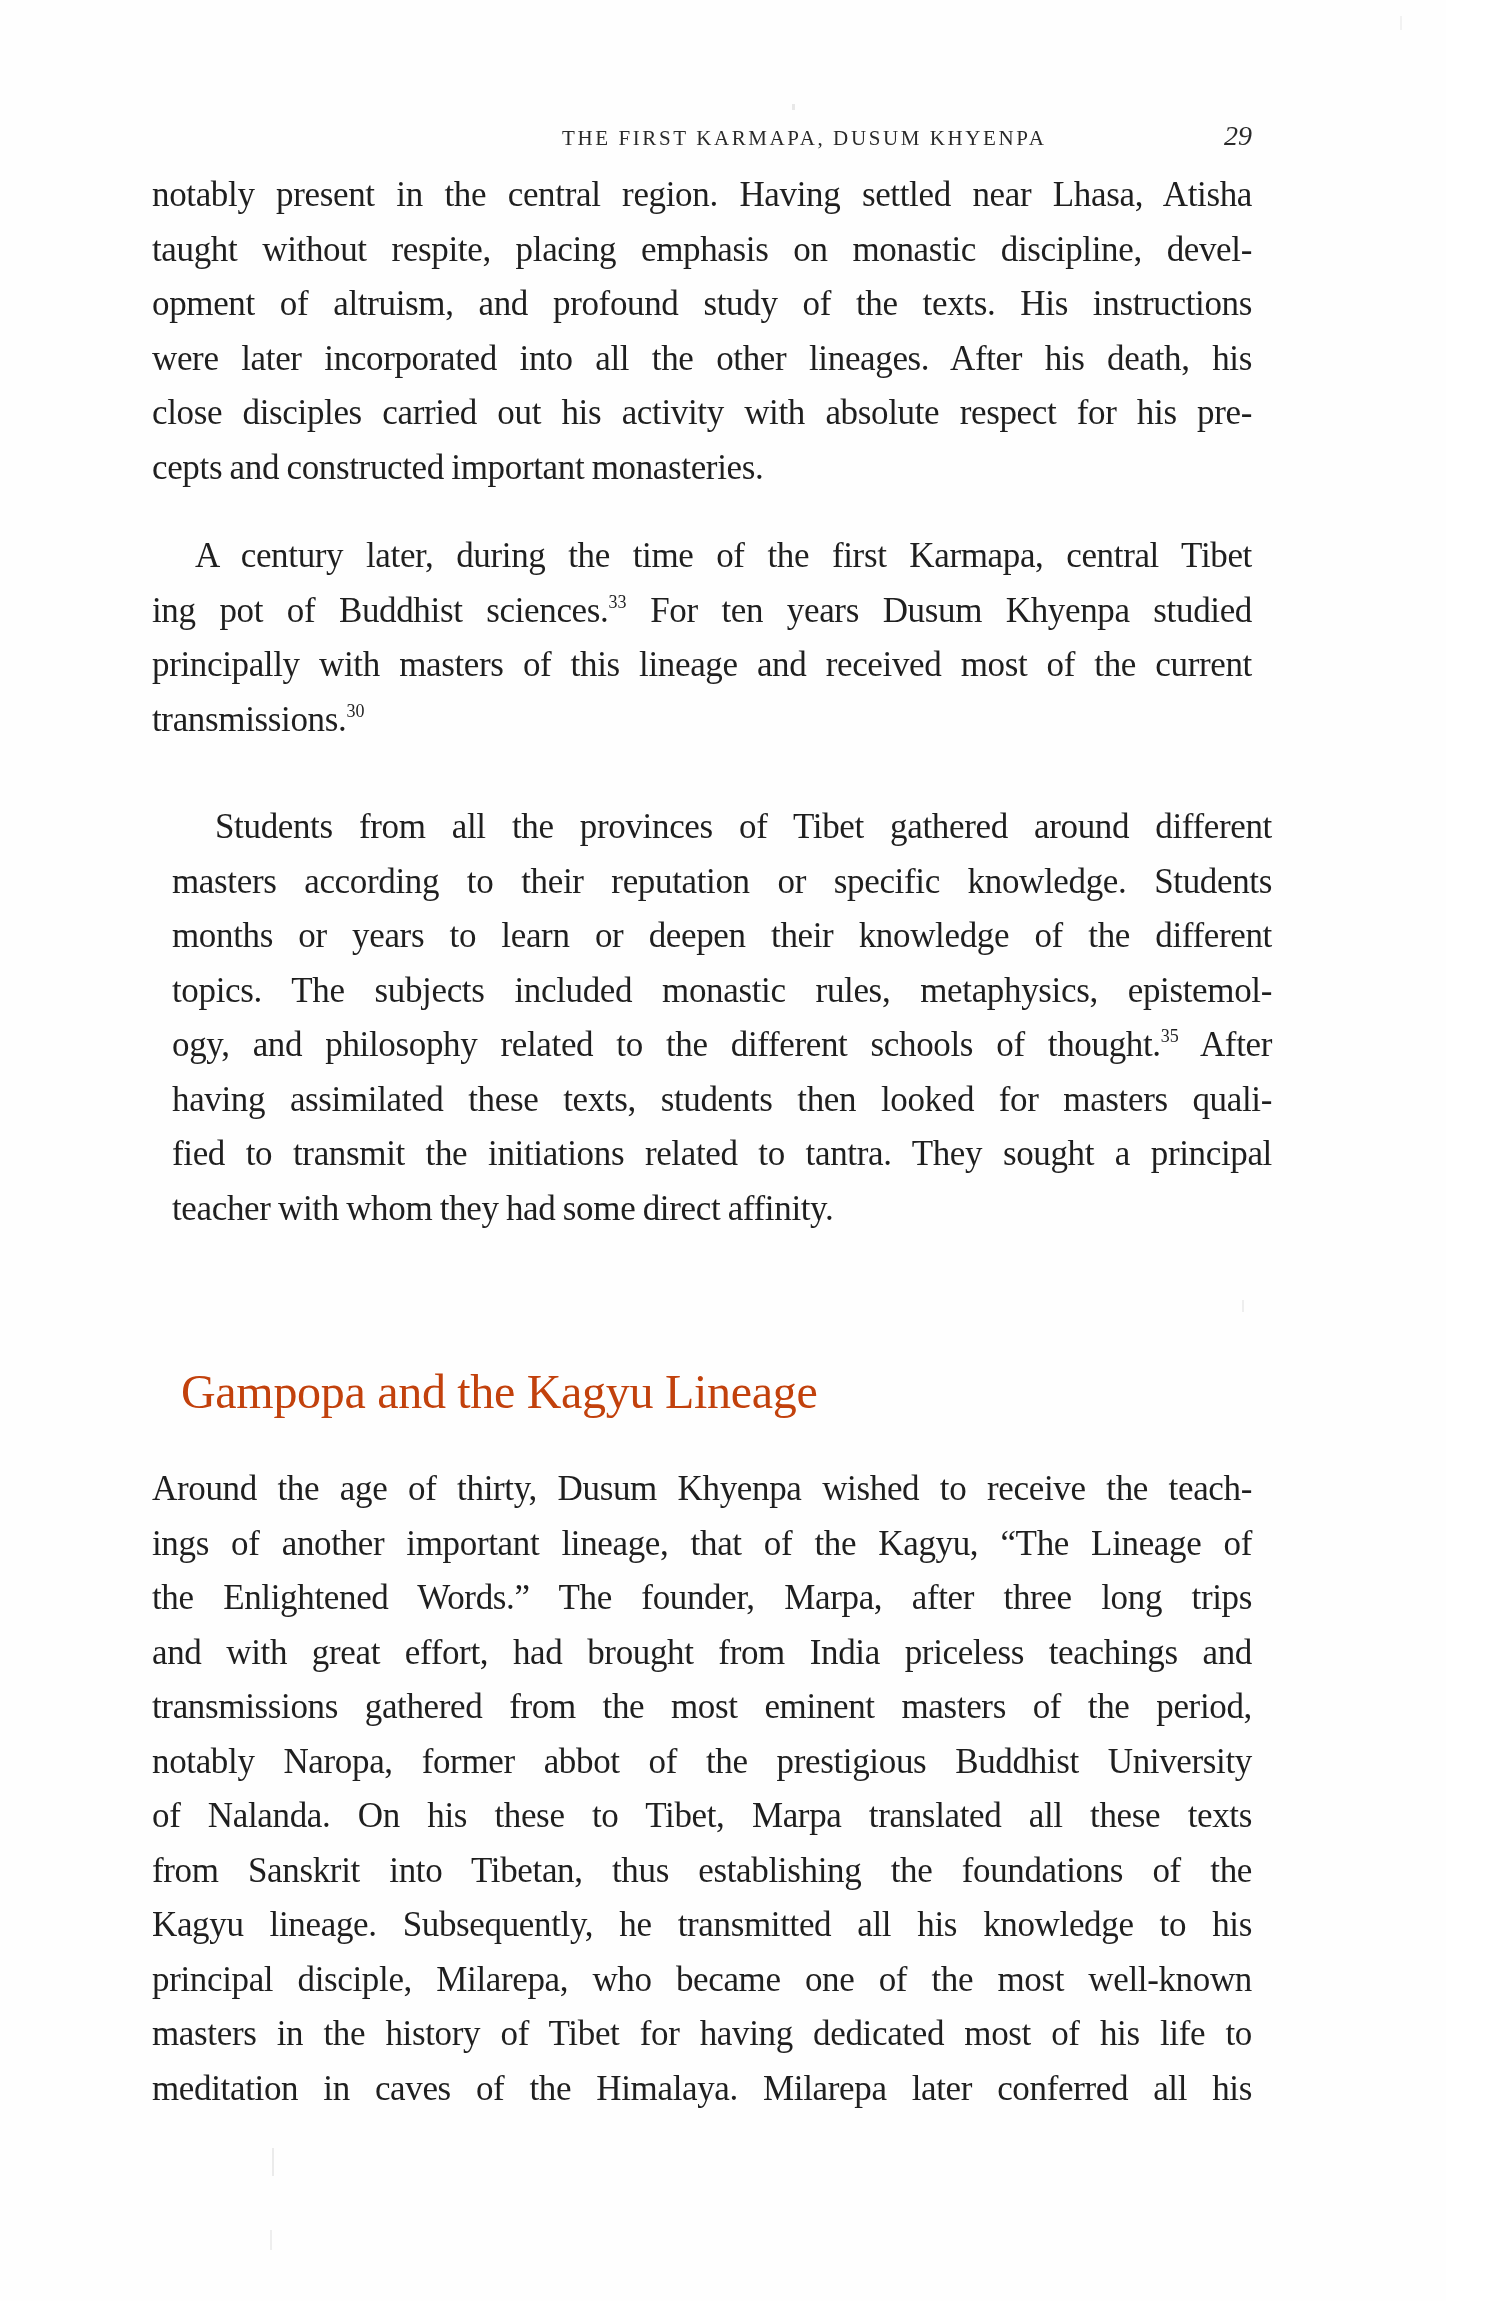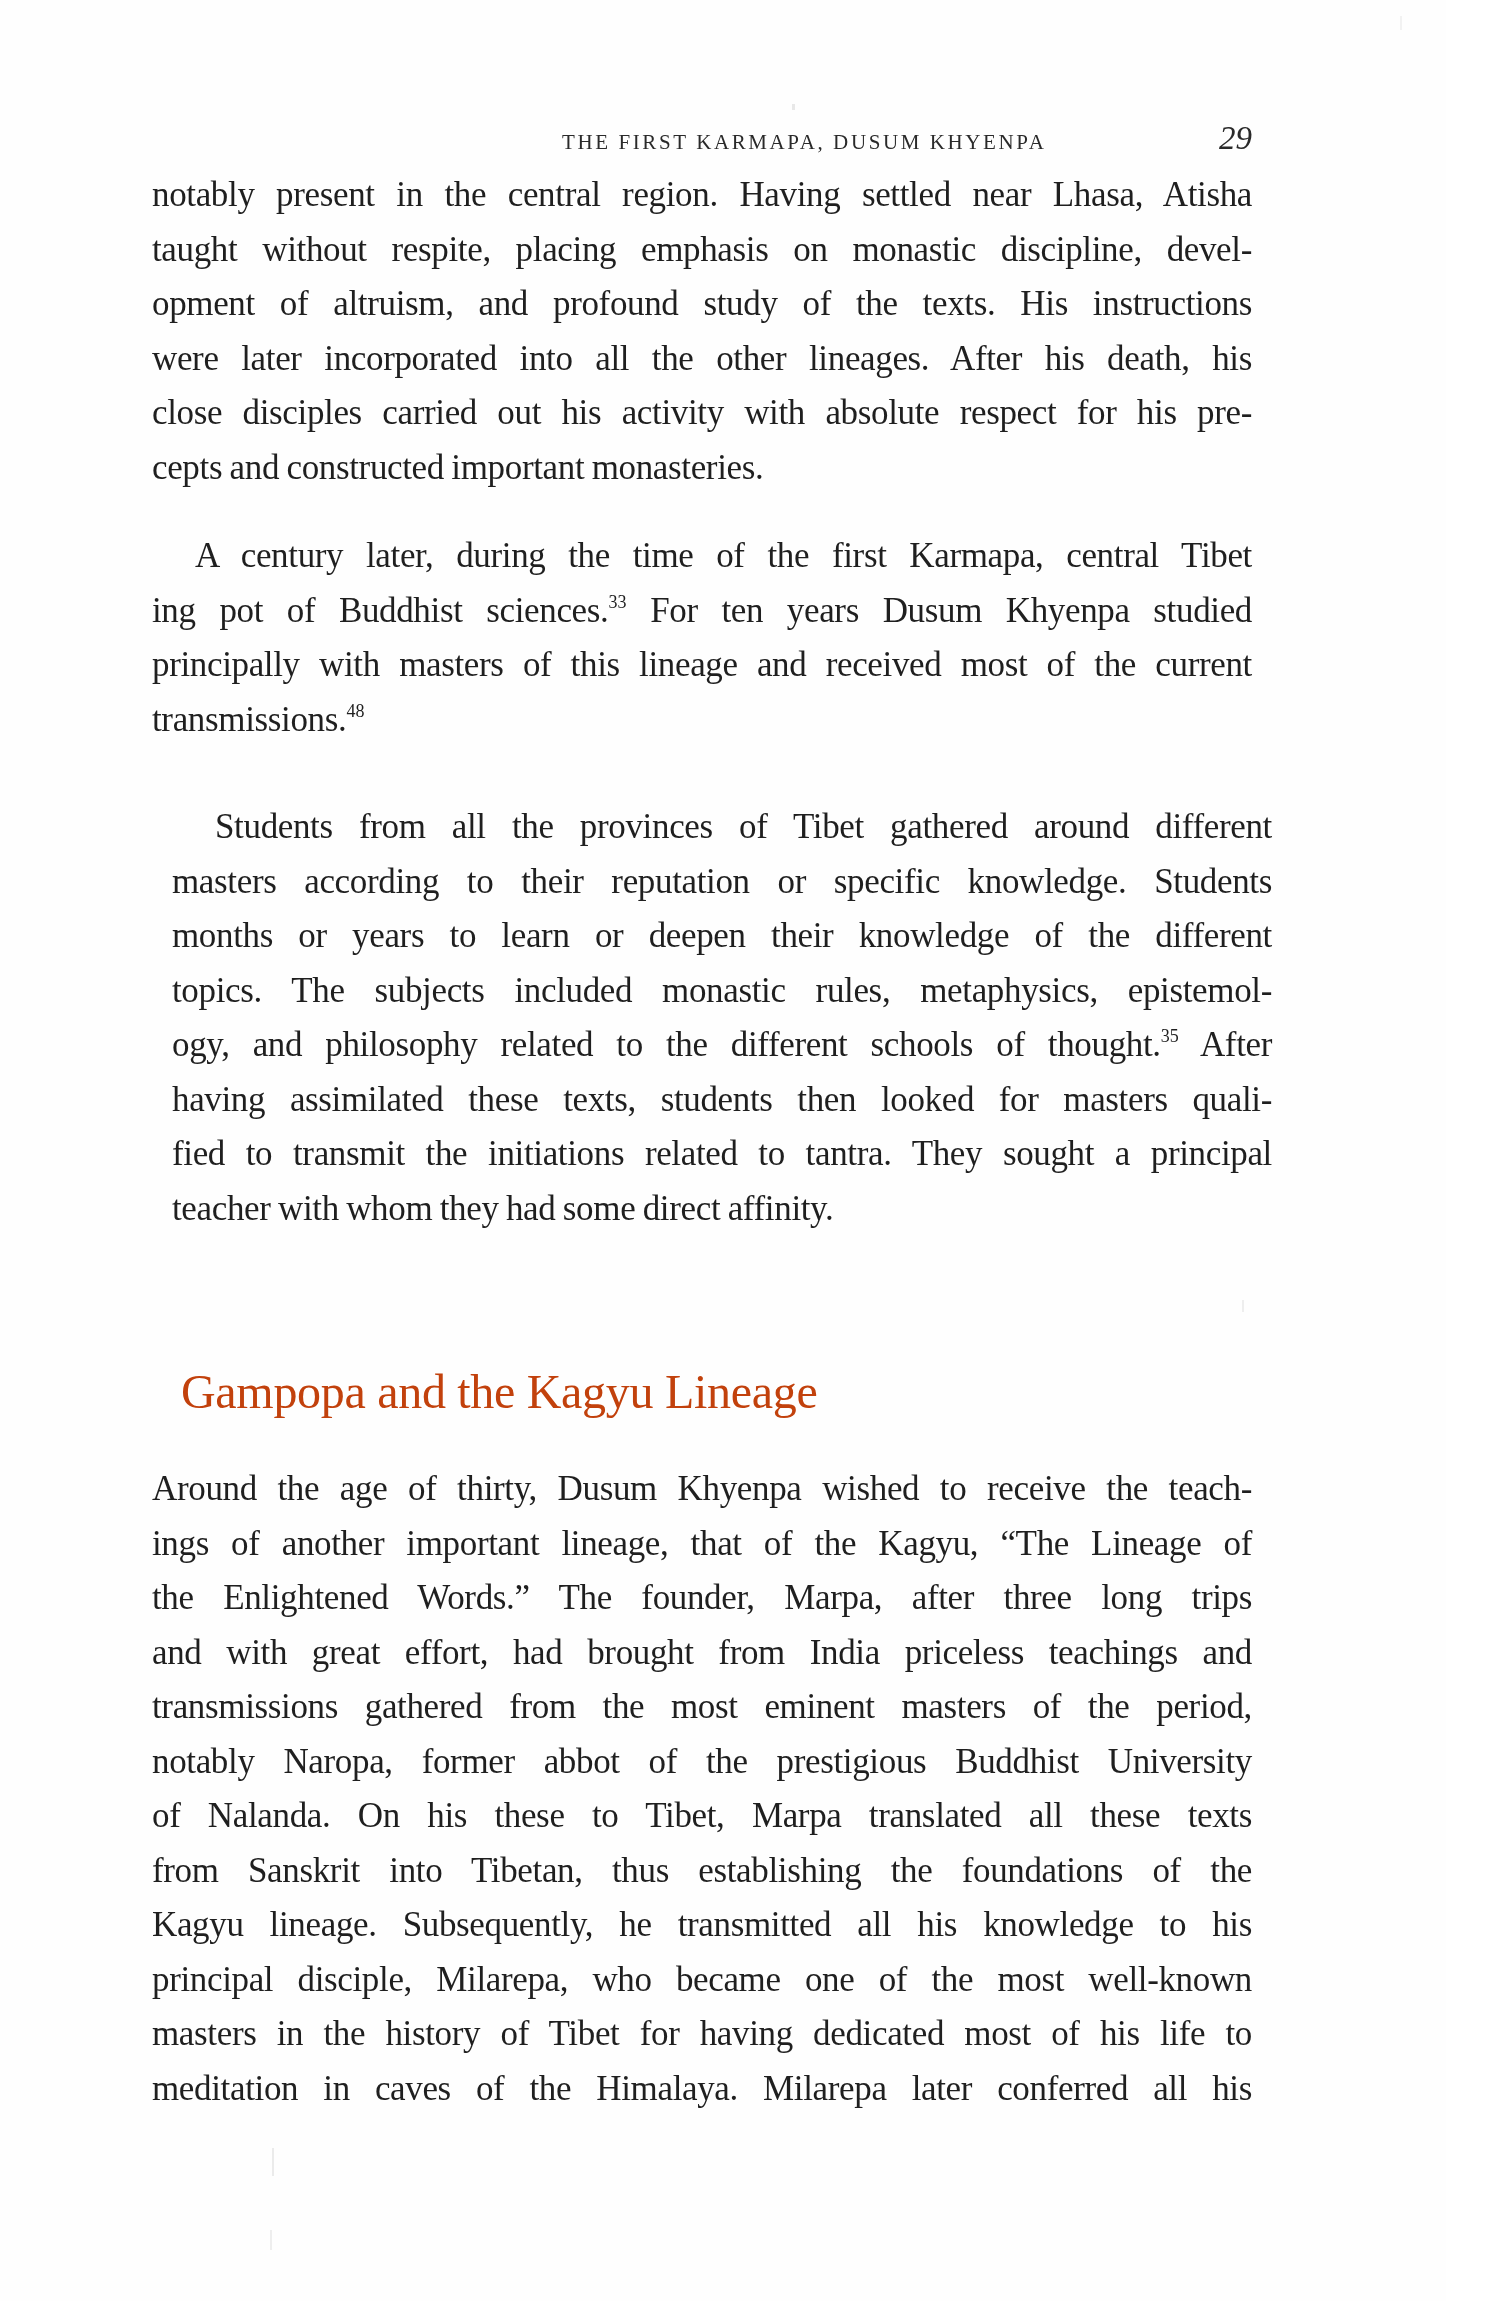--- a/index.html
+++ b/index.html
@@ -38,21 +38,21 @@
       justify-content: space-between;
       align-items: baseline;
       font-size: 21px;
       letter-spacing: 2.6px;
       color: #2a2a2a;
     }
     .running-head .title {
       text-transform: uppercase;
     }
     .running-head .folio {
-      font-size: 33px;
+      font-size: 28px;
       letter-spacing: 0;
       font-style: italic;
     }
     .text-block {
       position: absolute;
       left: 152px;
       width: 1100px;
     }
     .line {
       display: block;
@@ -110,21 +110,21 @@
     <span class="line">opment of altruism, and profound study of the texts. His instructions</span>
     <span class="line">were later incorporated into all the other lineages. After his death, his</span>
     <span class="line">close disciples carried out his activity with absolute respect for his pre-</span>
     <span class="line last">cepts and constructed important monasteries.</span>
   </div>
 
   <div class="text-block" style="top:529px;">
     <span class="line indent">A century later, during the time of the first Karmapa, central Tibet</span>
     <span class="line"><span style="white-space: pre;">ing pot of Buddhist sciences.</span><sup class="fn">33</sup><span style="white-space: pre;"> For ten years Dusum Khyenpa studied</span></span>
     <span class="line">principally with masters of this lineage and received most of the current</span>
-    <span class="line last"><span style="white-space: pre;">transmissions.</span><sup class="fn">48</sup></span>
+    <span class="line last"><span style="white-space: pre;">transmissions.</span><sup class="fn">30</sup></span>
   </div>
 
   <div class="text-block" style="top:800px;margin-left:20px;">
     <span class="line indent">Students from all the provinces of Tibet gathered around different</span>
     <span class="line">masters according to their reputation or specific knowledge. Students</span>
     <span class="line">months or years to learn or deepen their knowledge of the different</span>
     <span class="line">topics. The subjects included monastic rules, metaphysics, epistemol-</span>
     <span class="line"><span style="white-space: pre;">ogy, and philosophy related to the different schools of thought.</span><sup class="fn">35</sup><span style="white-space: pre;"> After</span></span>
     <span class="line">having assimilated these texts, students then looked for masters quali-</span>
     <span class="line">fied to transmit the initiations related to tantra. They sought a principal</span>

